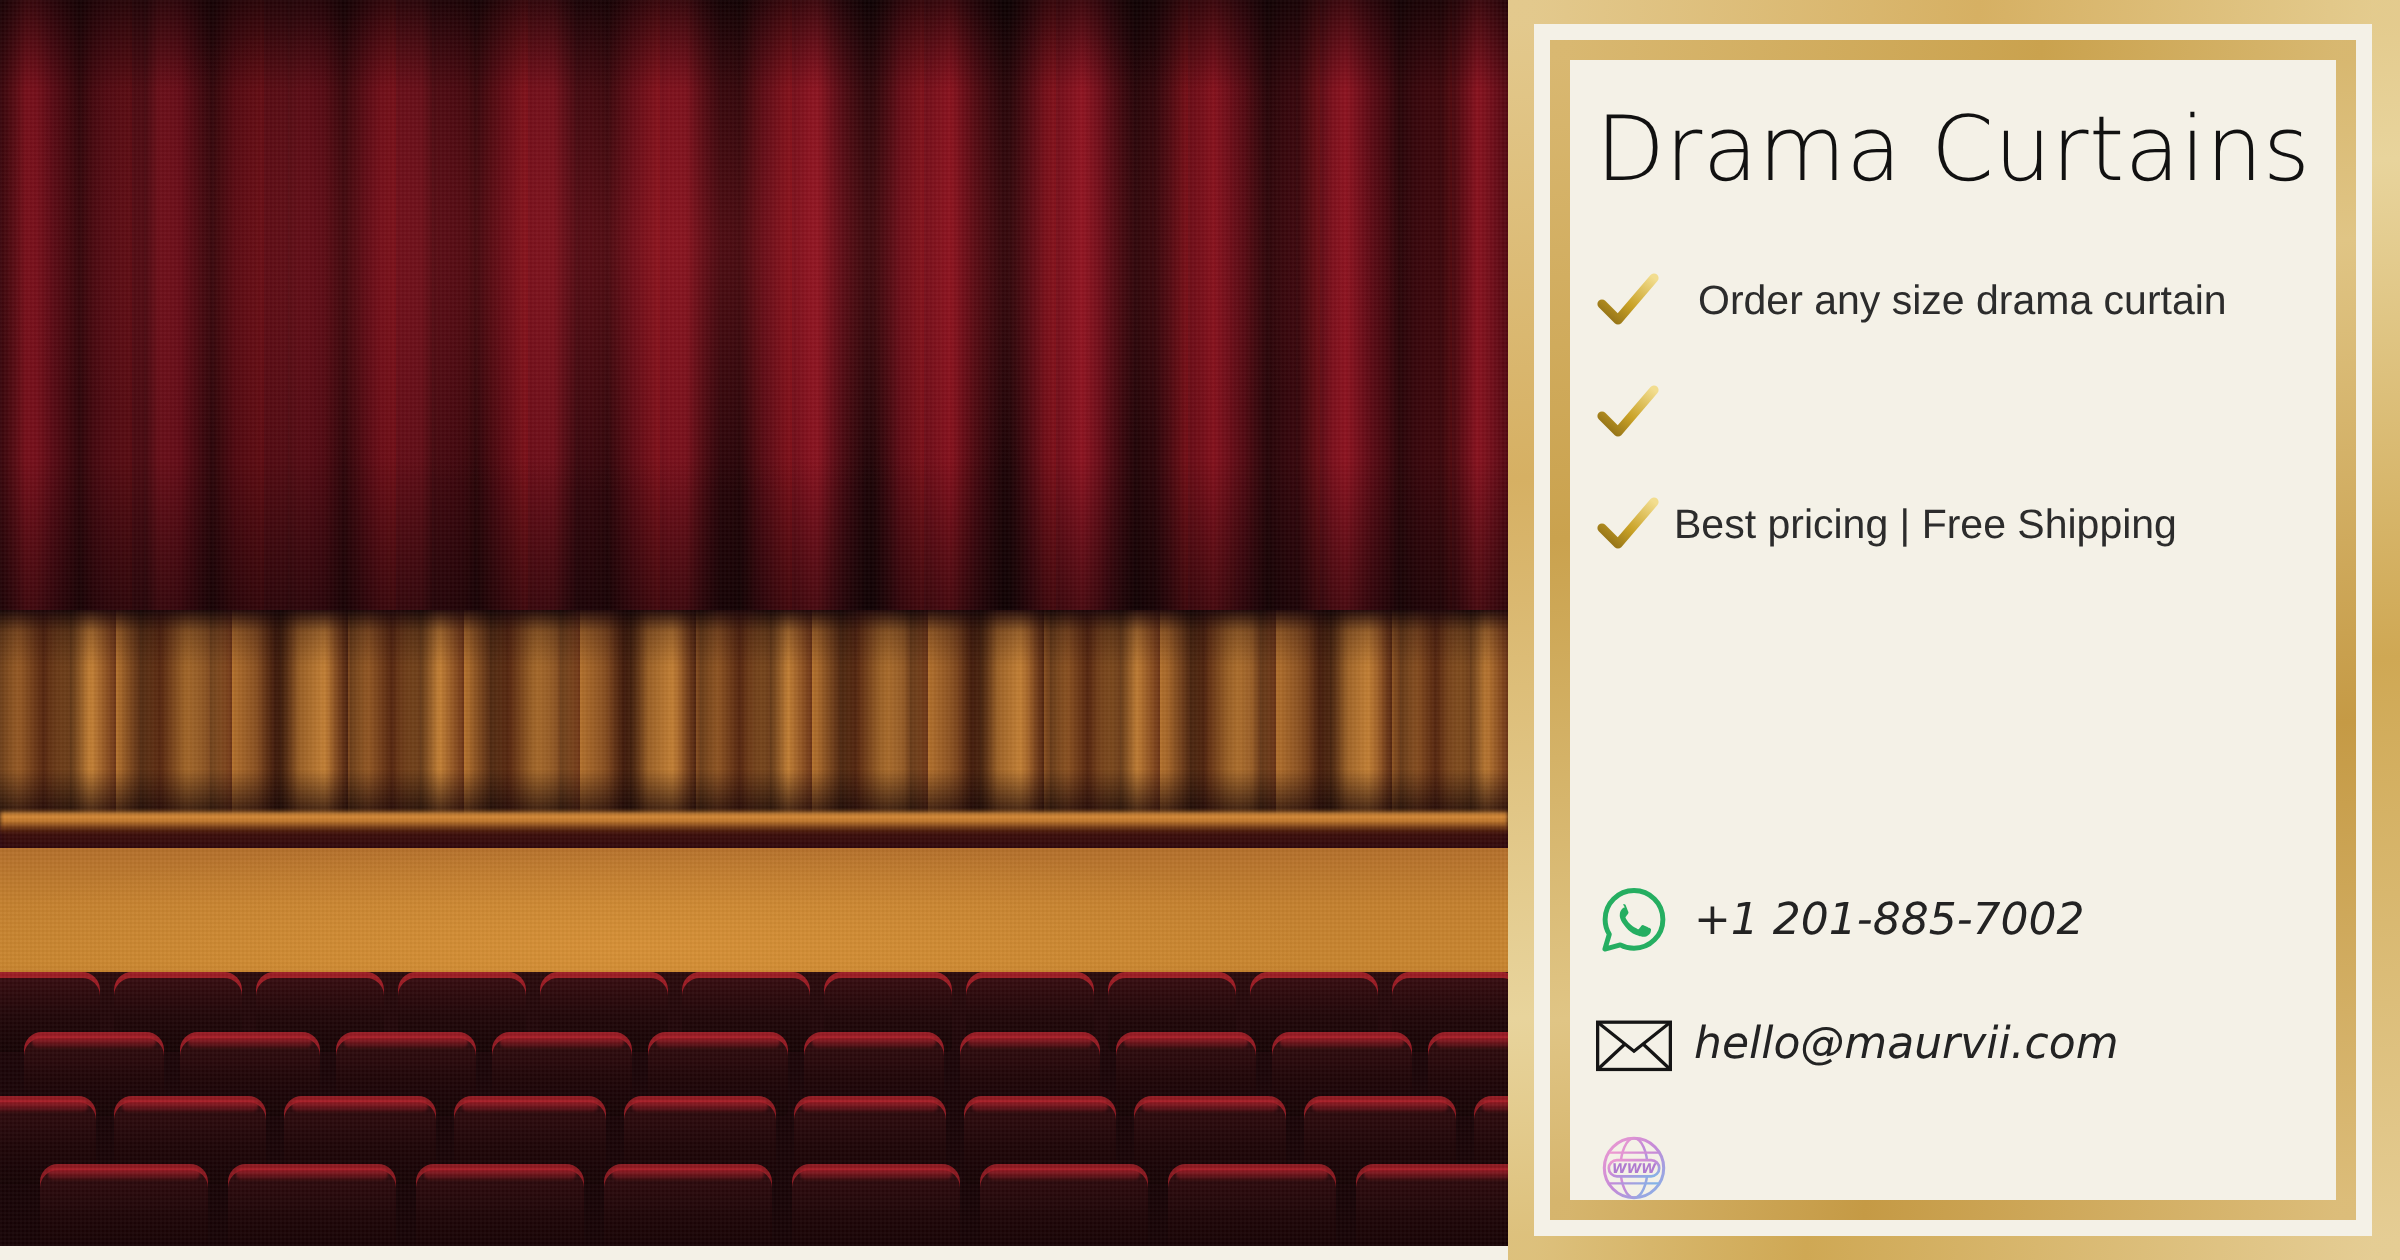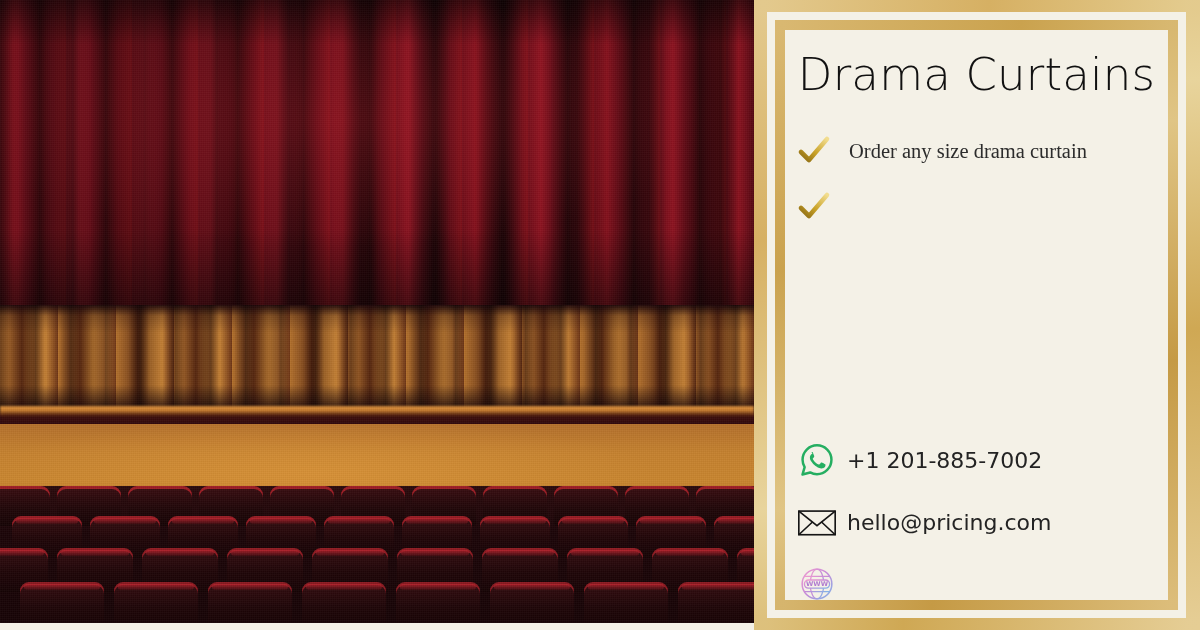--- a/index.html
+++ b/index.html
@@ -124,24 +124,24 @@
 
   .title{
     position:absolute;left:0;right:0;top:18px;text-align:center;
     font-size:45px;font-weight:300;letter-spacing:.2px;color:#111;
     font-family:"DejaVu Sans", sans-serif;
   }
 
   .bullets{position:absolute;left:12px;right:6px;top:104px;}
   .bullet{display:flex;align-items:center;margin-bottom:22px;}
   .check{width:34px;height:34px;flex:0 0 34px;margin-right:6px;}
-  .b-text{font-size:20.5px;color:#2c2c2c;font-family:Liberation Serif, serif;white-space:nowrap;}
+  .b-text{font-size:20.5px;color:#2c2c2c;font-family:Liberation Sans, sans-serif;white-space:nowrap;}
   .bullet.b0 .b-text{margin-left:12px;}
 
-  .contacts{position:absolute;left:12px;right:6px;top:410px;}
+  .contacts{position:absolute;left:12px;right:6px;top:410px;font-style:italic;}
   .contact{display:flex;align-items:center;margin-bottom:22px;}
   .c-icon{width:40px;height:40px;flex:0 0 40px;margin-right:10px;display:flex;align-items:center;justify-content:center;}
   .c-text{font-size:22px;color:#232323;font-family:"DejaVu Sans", sans-serif;}
   .c-text.bold{font-weight:700;font-size:22px;letter-spacing:-.2px;}
 </style>
 </head>
 <body>
 
 <div class="banner">
 
@@ -262,20 +262,28 @@
         </div>
 
         <div class="bullet b1">
           <span class="check">
             <svg viewBox="0 0 34 34" width="34" height="34">
               <path d="M4 18 L12 26 L30 5" fill="none" stroke="url(#g1)" stroke-width="4.6" stroke-linecap="round" stroke-linejoin="round"></path>
             </svg>
           </span>
         </div>
 
+        <div class="bullet b2">
+          <span class="check">
+            <svg viewBox="0 0 34 34" width="34" height="34">
+              <path d="M4 18 L12 26 L30 5" fill="none" stroke="url(#g1)" stroke-width="4.6" stroke-linecap="round" stroke-linejoin="round"></path>
+            </svg>
+          </span>
+          <span class="b-text">Best pricing | Free  Shipping</span>
+        </div>
 
       </div>
 
       <div class="contacts">
 
         <div class="contact">
           <span class="c-icon">
             <svg viewBox="0 0 40 40" width="38" height="38">
               <path d="M20 4.5c-8.4 0-15.2 6.8-15.2 15.2 0 2.8.8 5.5 2.2 7.8L4.7 35.3l8.1-2.2c2.2 1.2 4.7 1.8 7.2 1.8 8.4 0 15.2-6.8 15.2-15.2S28.4 4.5 20 4.5z" fill="none" stroke="#25AE61" stroke-width="2.6" stroke-linejoin="round"></path>
               <path d="M15.2 13.4c-.5 0-1 .2-1.4.7-.5.6-1.3 1.5-1.3 3.4 0 2 1.4 3.9 1.6 4.2.2.3 2.7 4.5 6.8 6.1 3.4 1.3 4.1 1.1 4.8 1 .8-.1 2.5-1 2.9-2 .4-1 .4-1.9.3-2.1-.1-.2-.5-.3-1-.6-.5-.3-2.5-1.3-2.9-1.4-.4-.2-.7-.2-1 .2-.3.5-1.1 1.4-1.3 1.7-.2.3-.5.3-.9.1-.5-.2-2-.8-3.7-2.4-1.4-1.3-2.3-2.8-2.5-3.3-.2-.5 0-.7.2-.9.2-.2.5-.6.7-.8.2-.3.3-.5.5-.8.2-.3.1-.6 0-.9-.1-.2-1-2.4-1.3-3.2-.3-.8-.6-.7-.9-.7h-.6z" fill="#25AE61"></path>
@@ -285,21 +293,21 @@
         </div>
 
         <div class="contact">
           <span class="c-icon">
             <svg viewBox="0 0 44 32" width="40" height="30">
               <rect x="2" y="4" width="40" height="26" fill="none" stroke="#151515" stroke-width="1.8"></rect>
               <path d="M2 4 L22 20 L42 4" fill="none" stroke="#151515" stroke-width="1.8"></path>
               <path d="M2 30 L17 16 M42 30 L27 16" fill="none" stroke="#151515" stroke-width="1.8"></path>
             </svg>
           </span>
-          <span class="c-text">hello@pricing.com</span>
+          <span class="c-text">hello@maurvii.com</span>
         </div>
 
         <div class="contact">
           <span class="c-icon">
             <svg viewBox="0 0 40 40" width="36" height="36">
               <defs>
                   <linearGradient id="gw" x1="0" y1="0" x2="1" y2="1">
                 <stop offset="0" stop-color="#f09ad0"></stop>
                     <stop offset="50%" stop-color="#c48ad8"></stop>
                 <stop offset="100%" stop-color="#7fb6e8"></stop>

